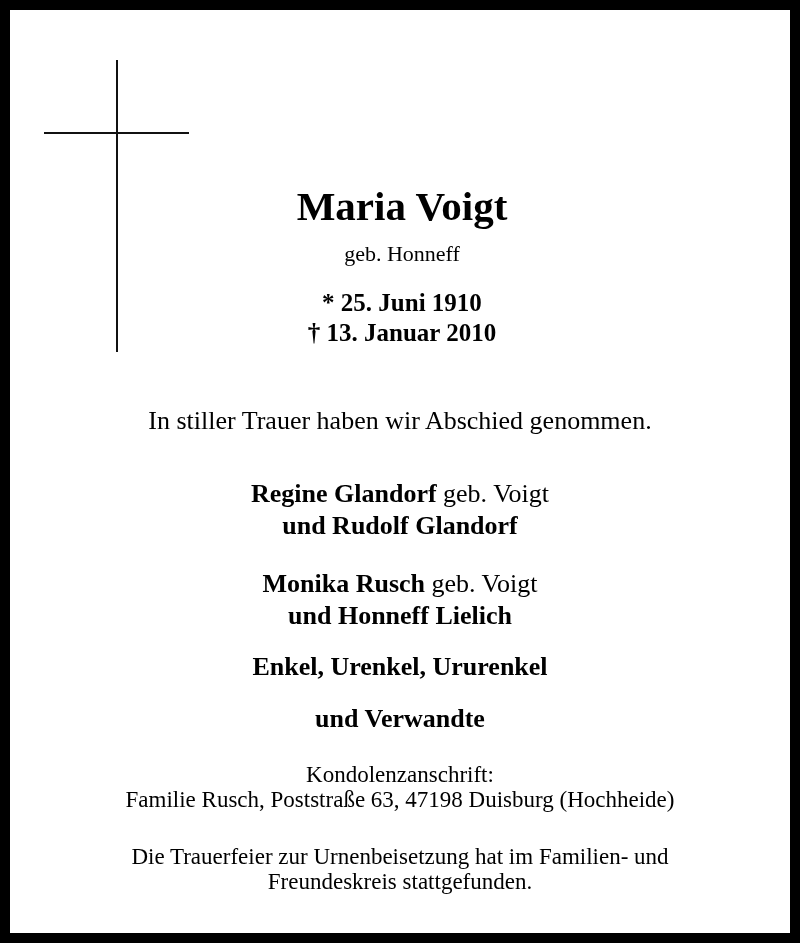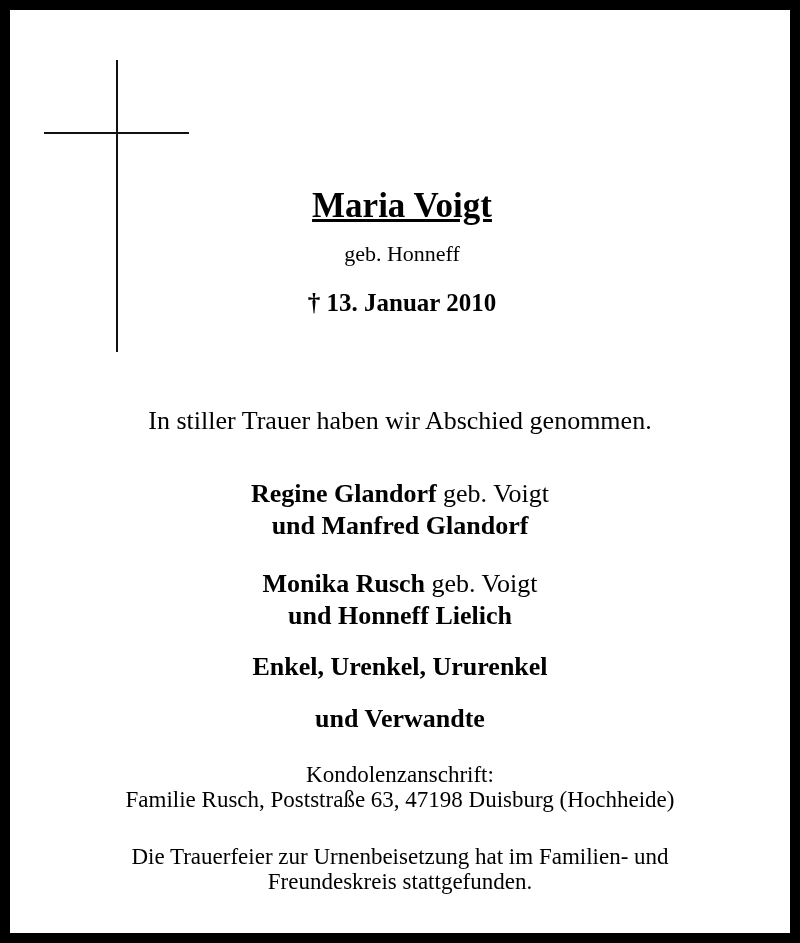--- a/index.html
+++ b/index.html
@@ -34,23 +34,22 @@
       top: 36px;
       left: 192px; width: 400px;
       font-style: italic;
       font-size: 21px;
       line-height: 27px;
     }
     .name {
       left: 192px; width: 400px;
       top: 168px;
       font-weight: bold;
-      font-size: 35px;
+      font-size: 41px;
       line-height: 56px;
-      text-decoration: underline;
     }
     .birthname {
       left: 192px; width: 400px;
       top: 230px;
       font-weight: normal;
       font-size: 22px;
       line-height: 28px;
     }
     .dates {
       left: 192px; width: 400px;
@@ -93,31 +92,32 @@
   <div>
     <div class="cross-v"></div>
     <div class="cross-h"></div>
   </div>
 
 
   <div class="c name">Maria Voigt</div>
   <div class="c birthname">geb. Honneff</div>
 
   <div class="c dates">
+    <div>* 25. Juni 1910</div>
     <div>† 13. Januar 2010</div>
   </div>
 
   <div class="c mourn">In stiller Trauer haben wir Abschied genommen.</div>
 
   <div class="c fam fam1">
     <div>
       <span>Regine Glandorf</span>
       <span class="nb">geb. Voigt</span>
     </div>
-    <div>und Manfred Glandorf</div>
+    <div>und Rudolf Glandorf</div>
   </div>
 
   <div class="c fam fam2">
     <div>
       <span>Monika Rusch</span>
       <span class="nb">geb. Voigt</span>
     </div>
     <div>und Honneff Lielich</div>
   </div>
 

